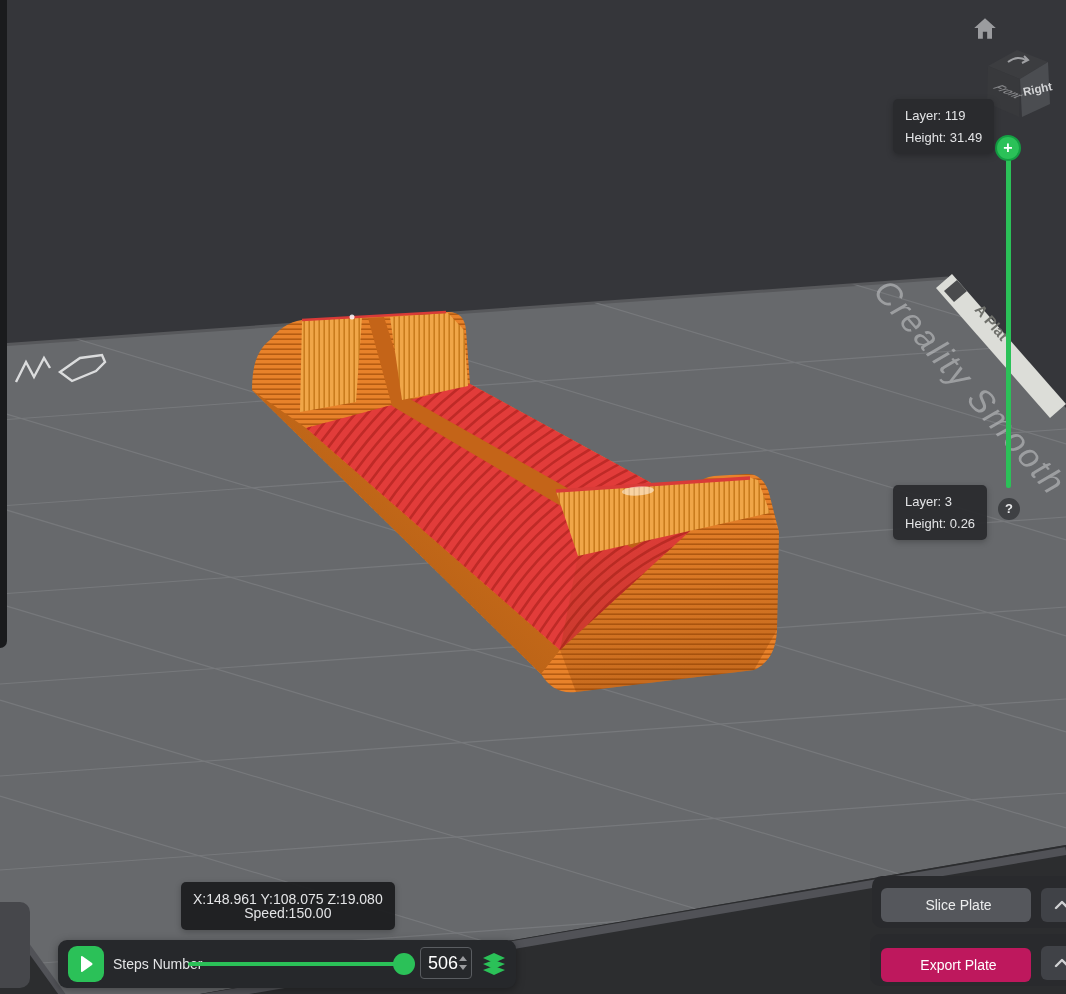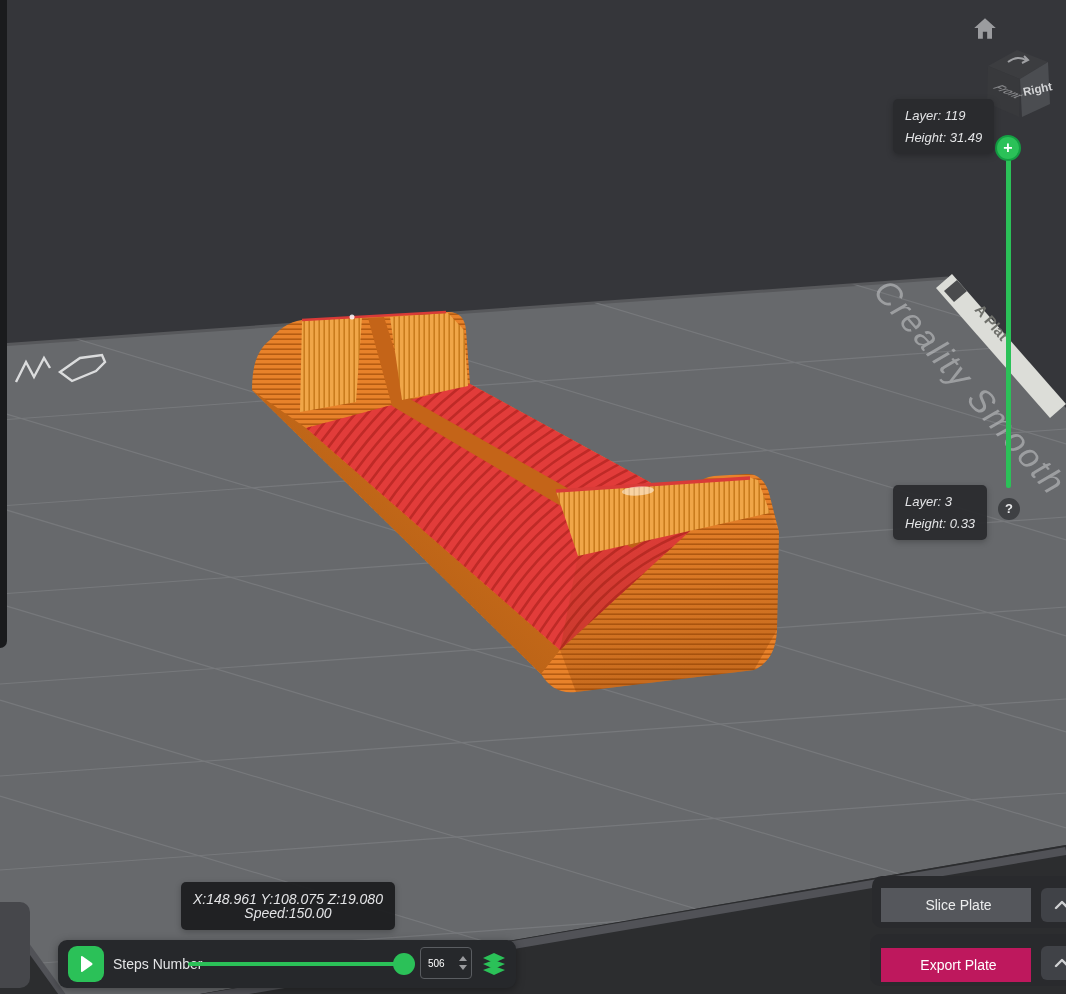--- a/index.html
+++ b/index.html
@@ -2,21 +2,21 @@
 <html><head>
 <meta charset="utf-8">
 <style>
   html,body{margin:0;padding:0;background:#2b2c2e;}
   #screen{position:relative;width:1066px;height:994px;overflow:hidden;
     font-family:"Liberation Sans",sans-serif;background:#35363a;}
   .abs{position:absolute;}
   
   .tip{position:absolute;background:rgba(41,43,46,.94);border-radius:5px;
     color:#e3e4e6;font-size:13px;line-height:1;padding:10px 12px;
-    box-shadow:0 2px 6px rgba(0,0,0,.25);font-style:italic;}
+    box-shadow:0 2px 6px rgba(0,0,0,.25);}
   .tip .row+.row{margin-top:9px;}
   .tip-pos{font-size:14px;background:rgba(28,30,32,.95);text-align:center;}
   .tip-pos .row+.row{margin-top:0;}
   
   #slider-line{position:absolute;left:1006px;top:152px;width:5px;height:336px;
     background:#2bc158;border-radius:2px;}
   #plus-handle{position:absolute;left:995px;top:135px;width:26px;height:26px;
     border-radius:50%;background:#2bc158;border:2px solid #149e43;box-sizing:border-box;
     color:#fff;font-weight:bold;font-size:16px;line-height:21px;text-align:center;cursor:pointer;}
   #help-btn{position:absolute;left:998px;top:498px;width:22px;height:22px;border-radius:50%;
@@ -30,31 +30,31 @@
   #play-btn svg{position:absolute;left:11px;top:9px;}
   #steps-label{position:absolute;left:55px;top:0;height:48px;line-height:48px;
     color:#e3e4e6;font-size:14px;white-space:nowrap;}
   #steps-track{position:absolute;left:130px;top:22px;width:216px;height:4px;
     background:#2bc158;border-radius:2px;cursor:pointer;}
   #steps-knob{position:absolute;right:-11px;top:-9px;width:22px;height:22px;
     border-radius:50%;background:#2bc158;cursor:pointer;}
   #steps-box{position:absolute;left:362px;top:7px;width:52px;height:32px;box-sizing:border-box;
     border:1px solid #5a5d61;border-radius:4px;display:flex;align-items:center;}
   #steps-input{width:30px;margin-left:7px;background:transparent;border:none;outline:none;
-    color:#fff;font-size:10px;font-family:"Liberation Sans",sans-serif;padding:0;}
+    color:#fff;font-size:18px;font-family:"Liberation Sans",sans-serif;padding:0;}
   .spin{display:flex;flex-direction:column;gap:4px;margin-left:1px;cursor:pointer;}
   .tri-up{width:0;height:0;border-left:4px solid transparent;border-right:4px solid transparent;
     border-bottom:5px solid #9a9b9e;}
   .tri-dn{width:0;height:0;border-left:4px solid transparent;border-right:4px solid transparent;
     border-top:5px solid #9a9b9e;}
   #layers-btn{position:absolute;left:424px;top:12px;width:24px;height:24px;cursor:pointer;}
   
   .panel{position:absolute;width:214px;height:52px;background:#292a2d;
     border-radius:10px 0 0 10px;}
-  .btn{position:absolute;height:34px;border:none;border-radius:0;font-size:14px;
+  .btn{position:absolute;height:34px;border:none;border-radius:6px;font-size:14px;
     font-family:"Liberation Sans",sans-serif;cursor:pointer;padding-left:11px;}
   #slice-btn{left:9px;top:12px;width:150px;background:#55575c;color:#eceded;}
   #export-btn{left:11px;top:14px;width:150px;background:#be185d;color:#fff;}
   .chev-btn{position:absolute;top:12px;width:42px;height:34px;background:#404247;
     border:none;border-radius:6px;cursor:pointer;}
   .chev-btn svg{margin-top:3px;}
   
   #left-strip{position:absolute;left:0;top:0;width:7px;height:648px;background:#1a1b1d;
     border-radius:0 0 8px 0;}
   #bl-panel{position:absolute;left:-22px;top:902px;width:52px;height:86px;
@@ -231,21 +231,21 @@
   <div id="help-btn">
     <span>?</span>
   </div>
 
   <div class="tip" style="left:893px;top:99px;">
     <div class="row">Layer: 119</div>
     <div class="row">Height: 31.49</div>
   </div>
   <div class="tip" style="left:893px;top:485px;">
     <div class="row">Layer: 3</div>
-    <div class="row">Height: 0.33</div>
+    <div class="row">Height: 0.26</div>
   </div>
 
   <div class="tip tip-pos" style="left:181px;top:882px;">
     <div class="row">X:148.961  Y:108.075  Z:19.080</div>
     <div class="row">Speed:150.00</div>
   </div>
 
   <div id="steps-bar">
     <div id="play-btn">
       <svg width="15" height="18" viewBox="0 0 15 18">

